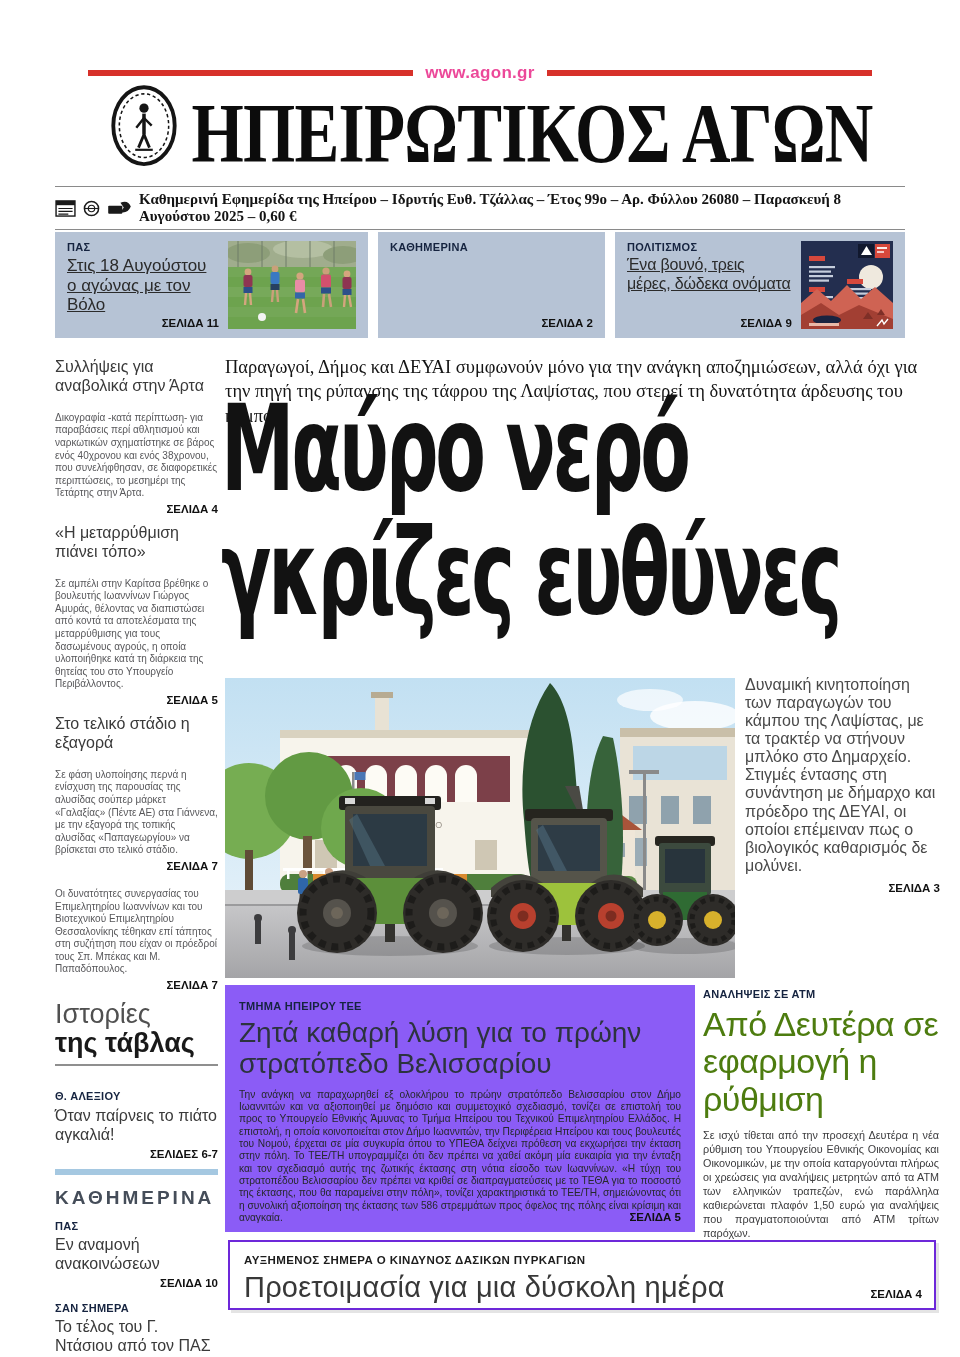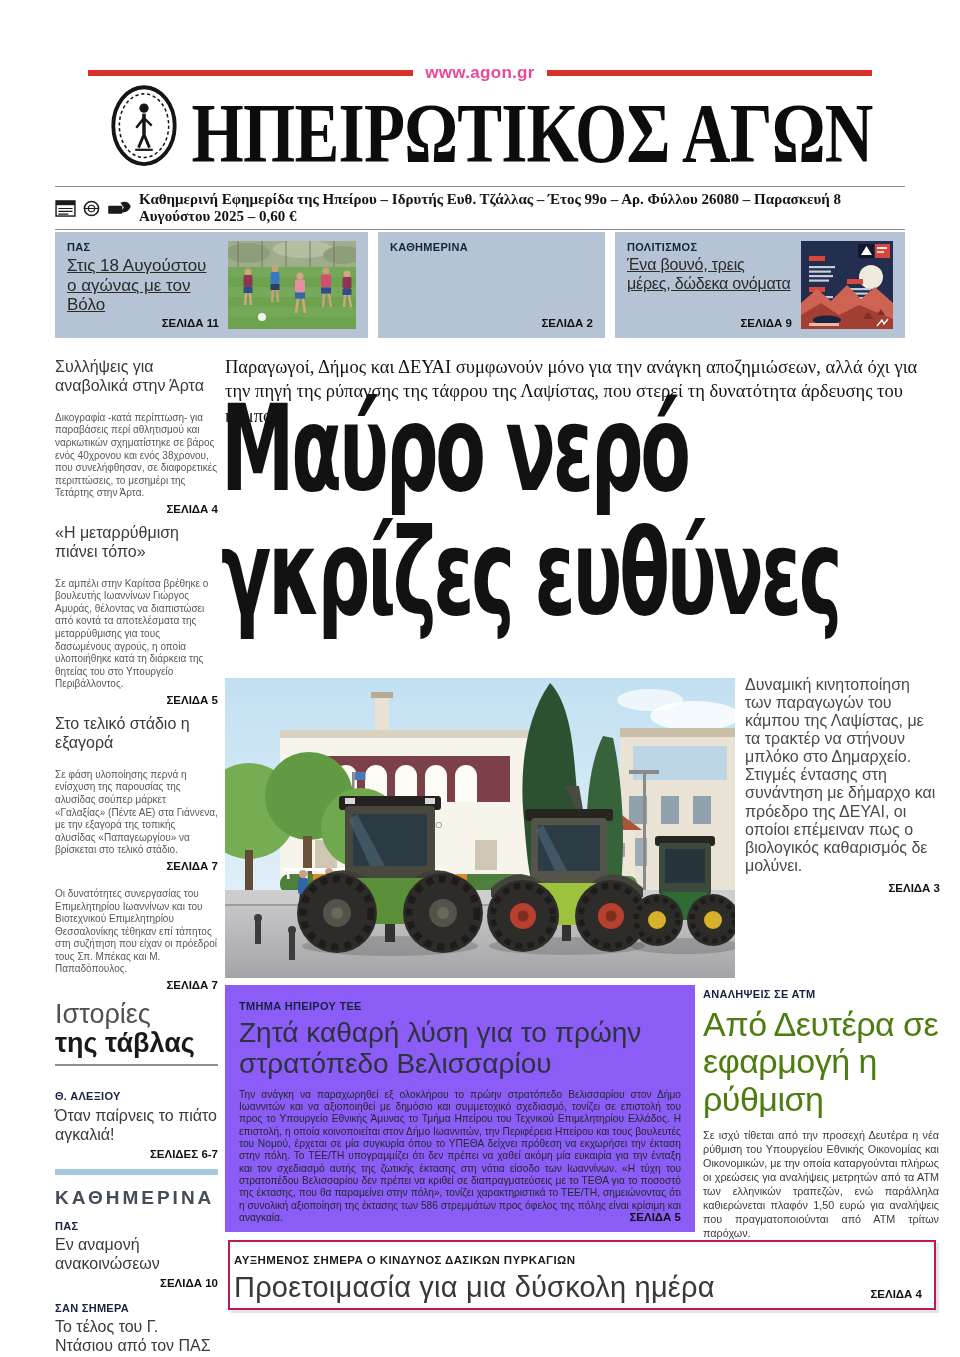--- a/index.html
+++ b/index.html
@@ -62,21 +62,21 @@
   .tee-title{font-size:28px;line-height:1.1;color:#2c333e;margin:4px 0 9px;font-weight:400;}
   .tee-body{font-size:10.2px;line-height:1.21;text-align:justify;color:#26282c;}
   .tee-page{position:absolute;right:14px;bottom:9px;}
   
   .atm-col{position:absolute;top:984px;left:703px;width:236px;}
   .atm-title{font-size:34px;line-height:1.1;color:#4d7c0f;font-weight:400;letter-spacing:-.5px;margin:4px 0 10px;}
   .atm-body{font-size:10.8px;line-height:1.3;color:#3b3b3d;text-align:justify;}
   .atm-page{display:block;margin-top:4px;}
   
   .fire-strip{position:absolute;top:1240px;left:228px;width:708px;height:70px;box-sizing:border-box;
-        border:2px solid #be185d;box-shadow:3px 3px 0 #e4e4e4;padding:8px 4px 6px;background:#fff;}
+        border:2px solid #6d28d9;box-shadow:3px 3px 0 #e4e4e4;padding:8px 14px 6px;background:#fff;}
   .fire-kicker{font-weight:700;font-size:11.5px;color:#1c1c1c;letter-spacing:.4px;}
   .fire-title{font-size:29px;color:#383838;margin-top:3px;font-weight:400;letter-spacing:.2px;}
   .fire-page{position:absolute;right:12px;bottom:8px;}
 </style>
 </head>
 <body>
 
 <div class="page">
 
   <div class="url-row">

